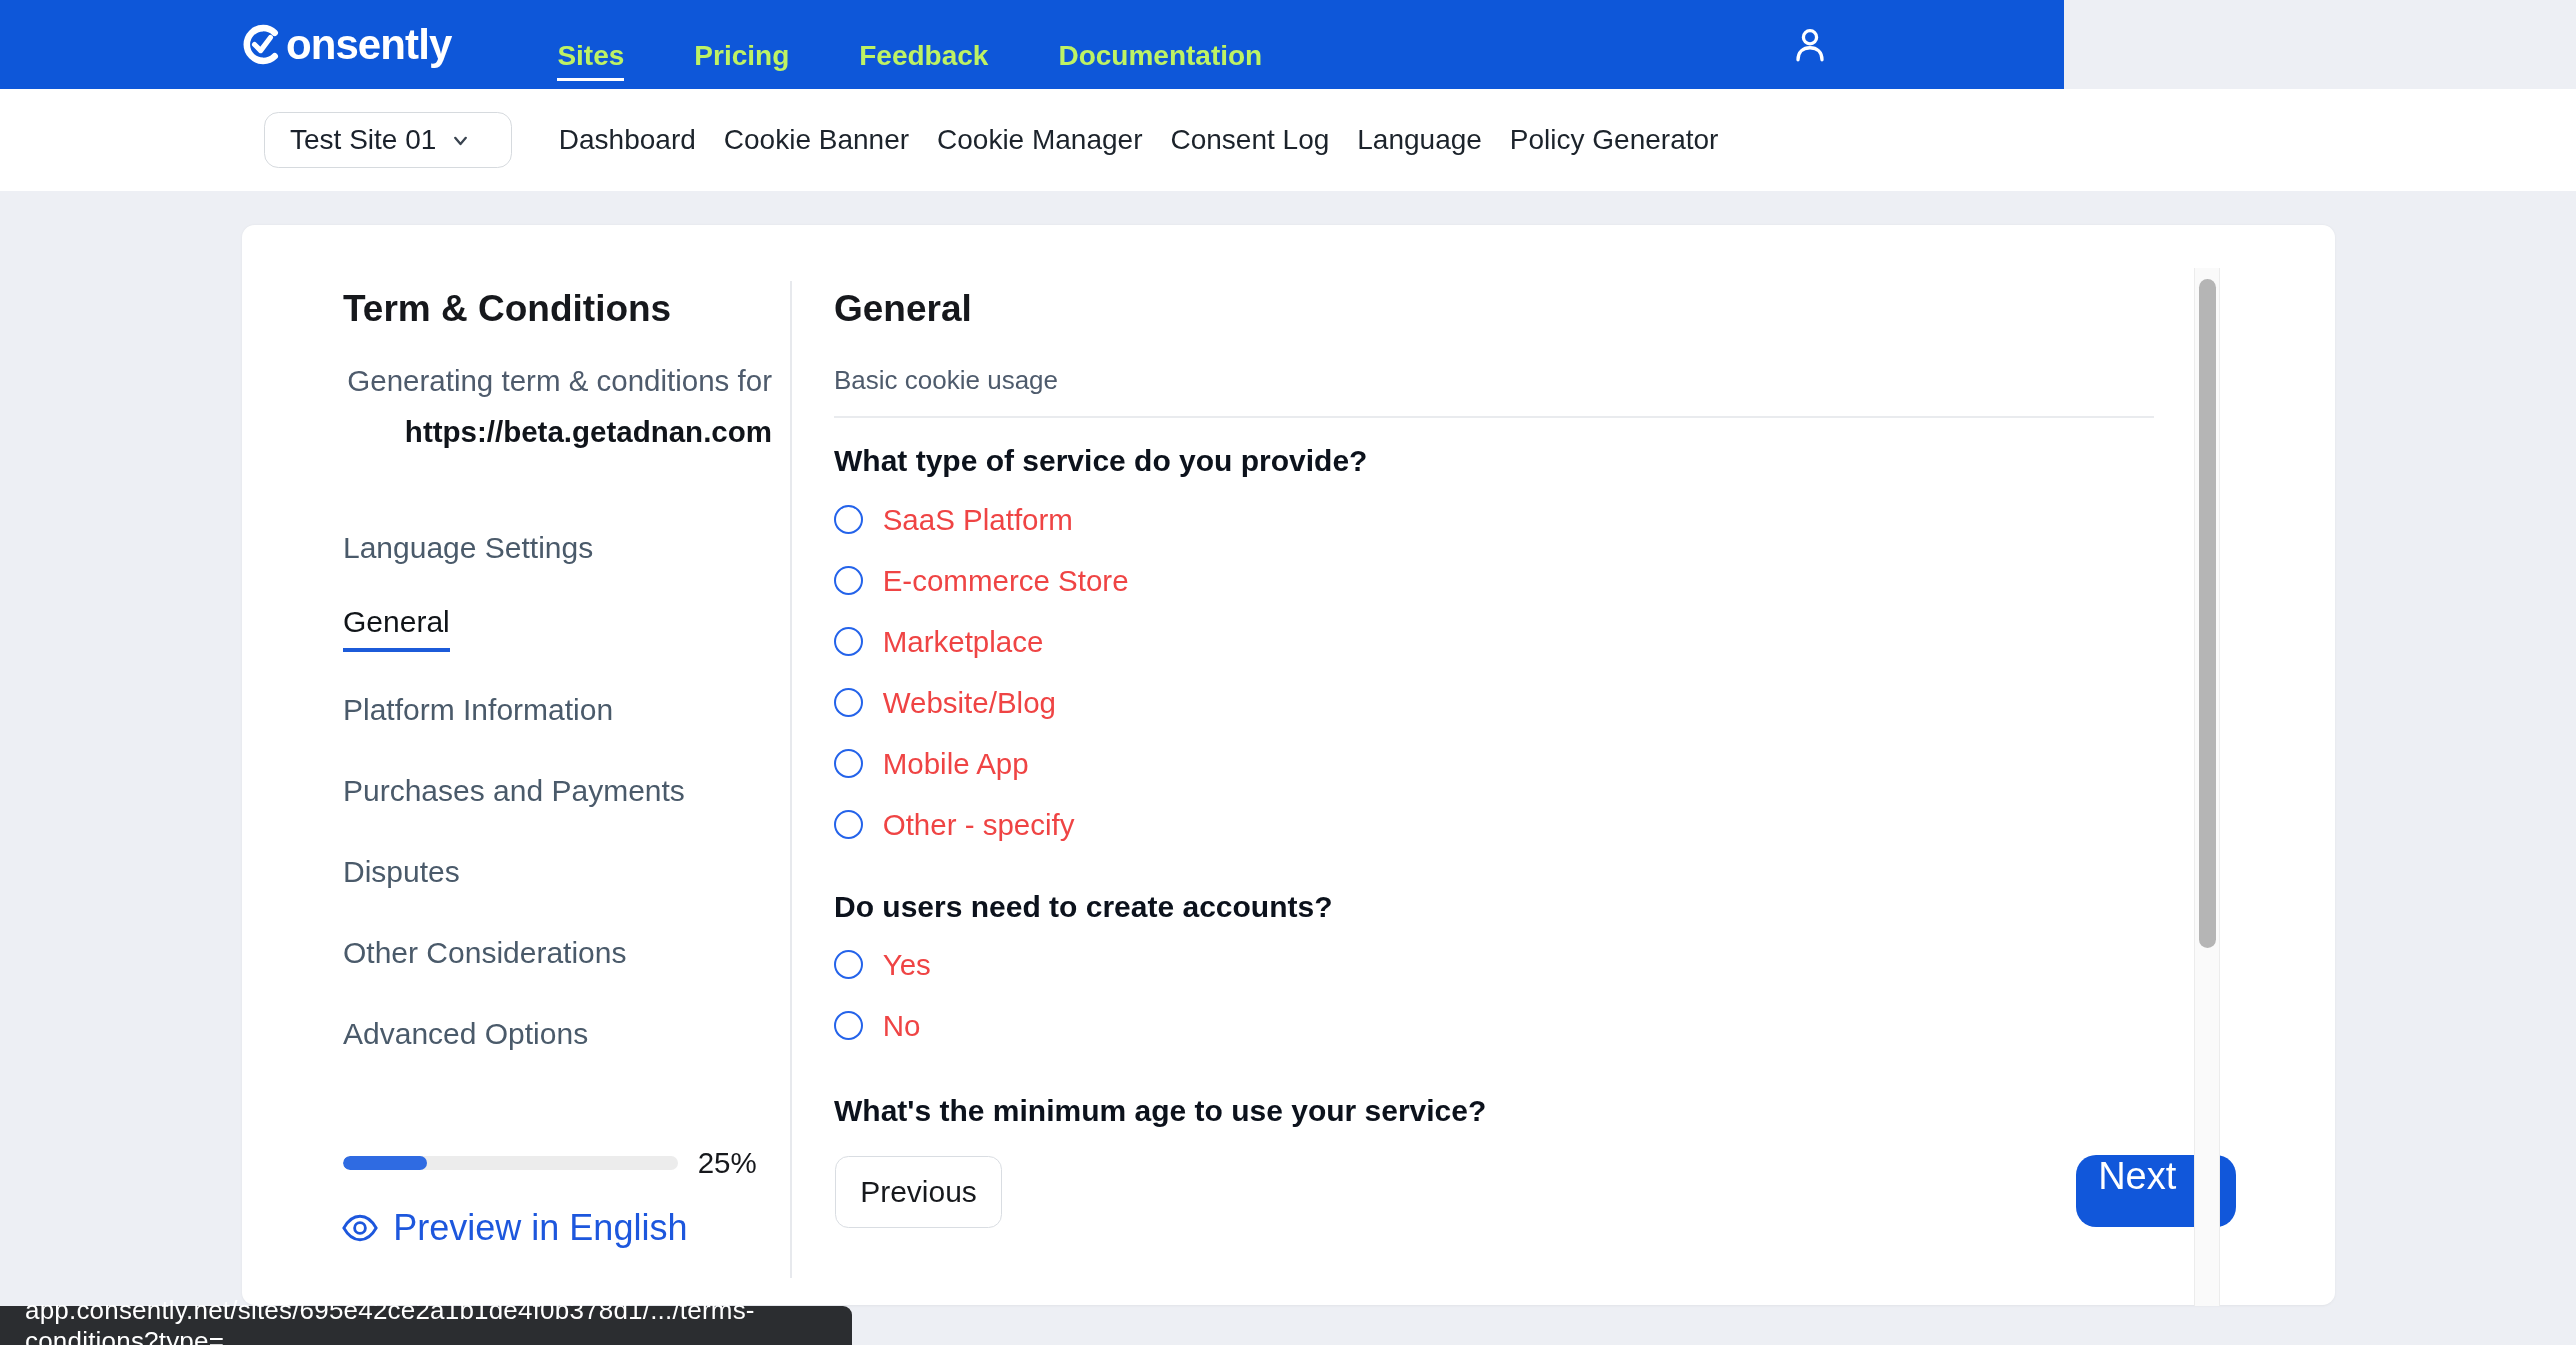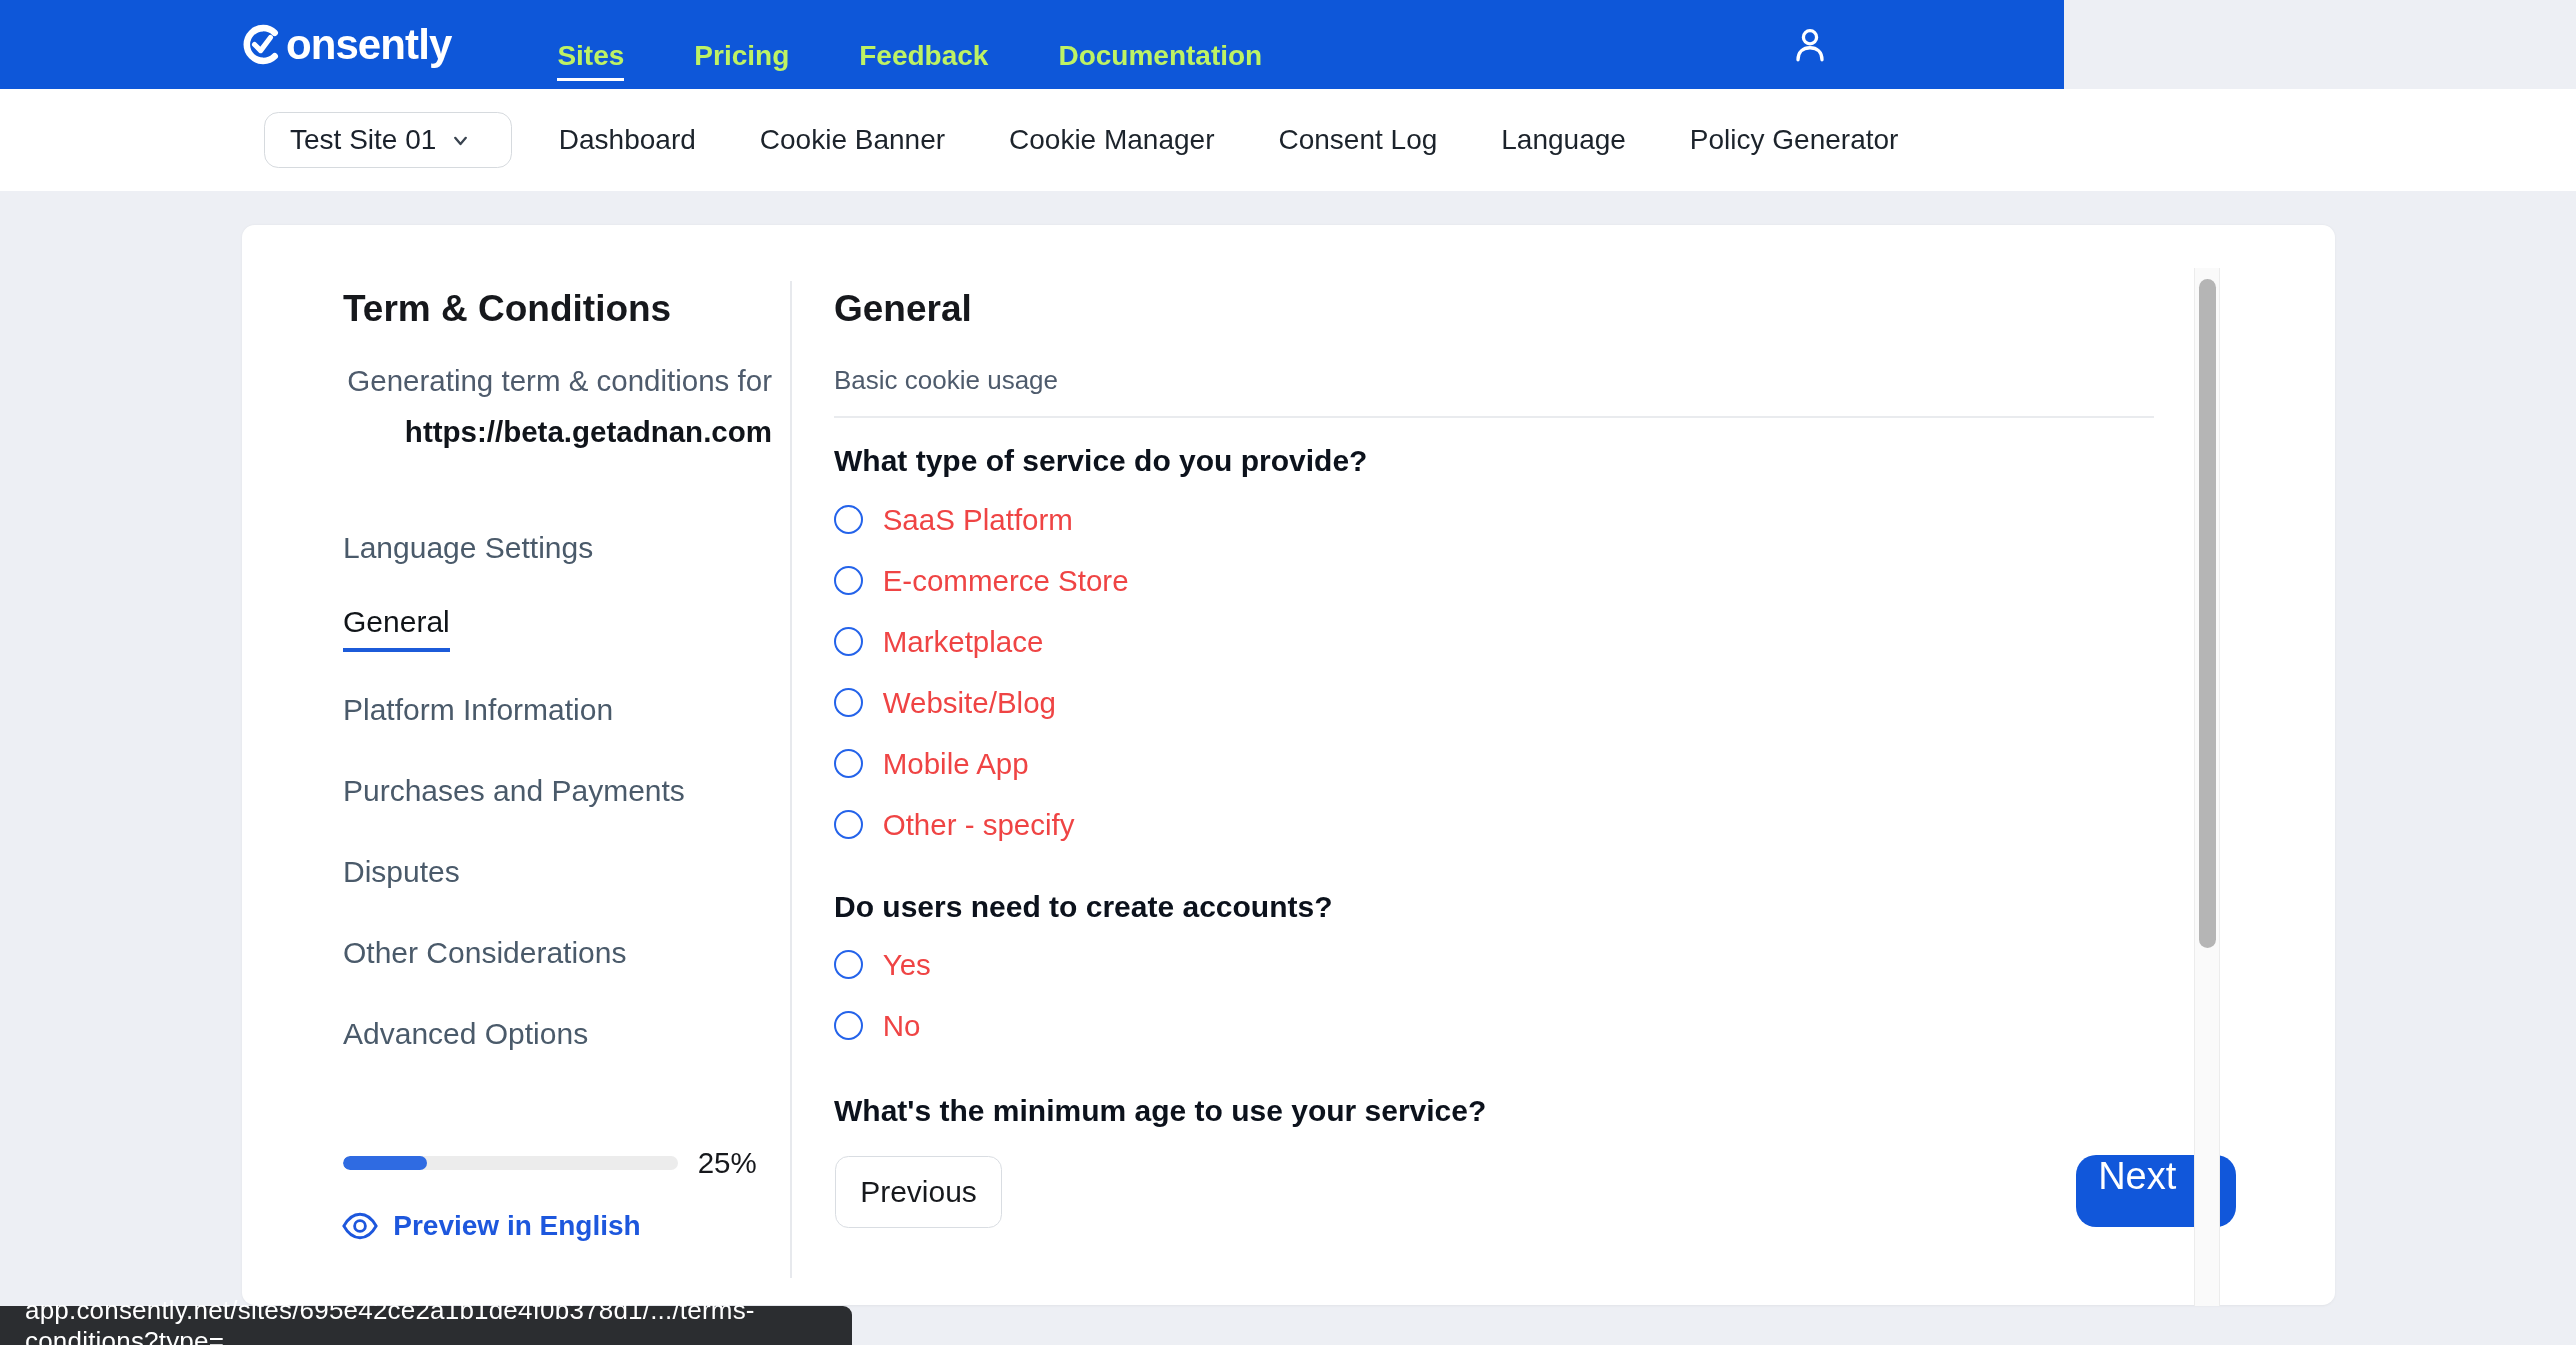--- a/index.html
+++ b/index.html
@@ -32,21 +32,21 @@
   .subnav {
     position: absolute; left: 0; top: 89px; width: 2576px; height: 102px;
     background: #ffffff; display: flex; align-items: center;
   }
   .site-switcher {
     margin-left: 264px; height: 56px; border: 1.8px solid #d6dade; border-radius: 14.3px;
     background: #fff; display: flex; align-items: center; padding: 0 39px 0 25px;
     gap: 12.5px; cursor: pointer;
   }
   .site-switcher-label { font-size: 28px; color: #1a212b; }
-  .tabs { display: flex; align-items: flex-end; margin-left: 47px; gap: 64px; }
+  .tabs { display: flex; align-items: flex-end; margin-left: 47px; gap: 28px; }
   .tab { font-size: 28px; color: #1c232b; cursor: pointer; }
 
   
   .card {
     position: absolute; left: 242px; top: 225px; width: 2093px; height: 1080px;
     background: #fff; border-radius: 12.5px; box-shadow: 0 0.9px 2.7px rgba(0,0,0,.05);
   }
   .v-divider {
     position: absolute; left: 548px; top: 56px; width: 1.8px; height: 1223px;
     max-height: 997px; background: #e7e9ed;
@@ -60,21 +60,21 @@
   .side-item { height: 81px; display: flex; align-items: center; cursor: pointer; }
   .side-item-label { font-size: 30px; color: #4a5a6a; }
   .side-item.active .side-item-label {
     color: #101418; padding-bottom: 9px; border-bottom: 4.5px solid #1c5bd9;
   }
   .progress-row { position: absolute; left: 101px; top: 921px; display: flex; align-items: center; }
   .progress-track { width: 335px; height: 14.3px; border-radius: 8px; background: #ececec; overflow: hidden; }
   .progress-fill { height: 100%; border-radius: 8px; background: #2f6be2; }
   .progress-text { margin-left: 19.7px; font-size: 29.5px; color: #16181c; }
   .preview-link { position: absolute; left: 99px; top: 982px; display: flex; align-items: center; gap: 14.3px; cursor: pointer; }
-  .preview-text { font-size: 28px; color: #1d57dd; font-weight: bold; }
+  .preview-text { font-size: 36px; color: #1d57dd; }
 
   
   .form-heading { position: absolute; left: 592px; top: 63px; font-size: 37px; font-weight: bold; color: #16181c; }
   .form-subheading { position: absolute; left: 592px; top: 140px; font-size: 26px; color: #4e5b6c; }
   .h-divider { position: absolute; left: 592px; top: 191px; width: 1320px; height: 1.8px; background: #e9ebee; }
   .question { position: absolute; left: 592px; font-size: 30px; font-weight: bold; color: #0c121c; }
   .q1 { top: 219px; } .q2 { top: 665px; } .q3 { top: 869px; }
   .options { position: absolute; left: 592px; }
   .opts1 { top: 264px; } .opts2 { top: 709px; }
   .radio-row { height: 61px; display: flex; align-items: center; cursor: pointer; }

